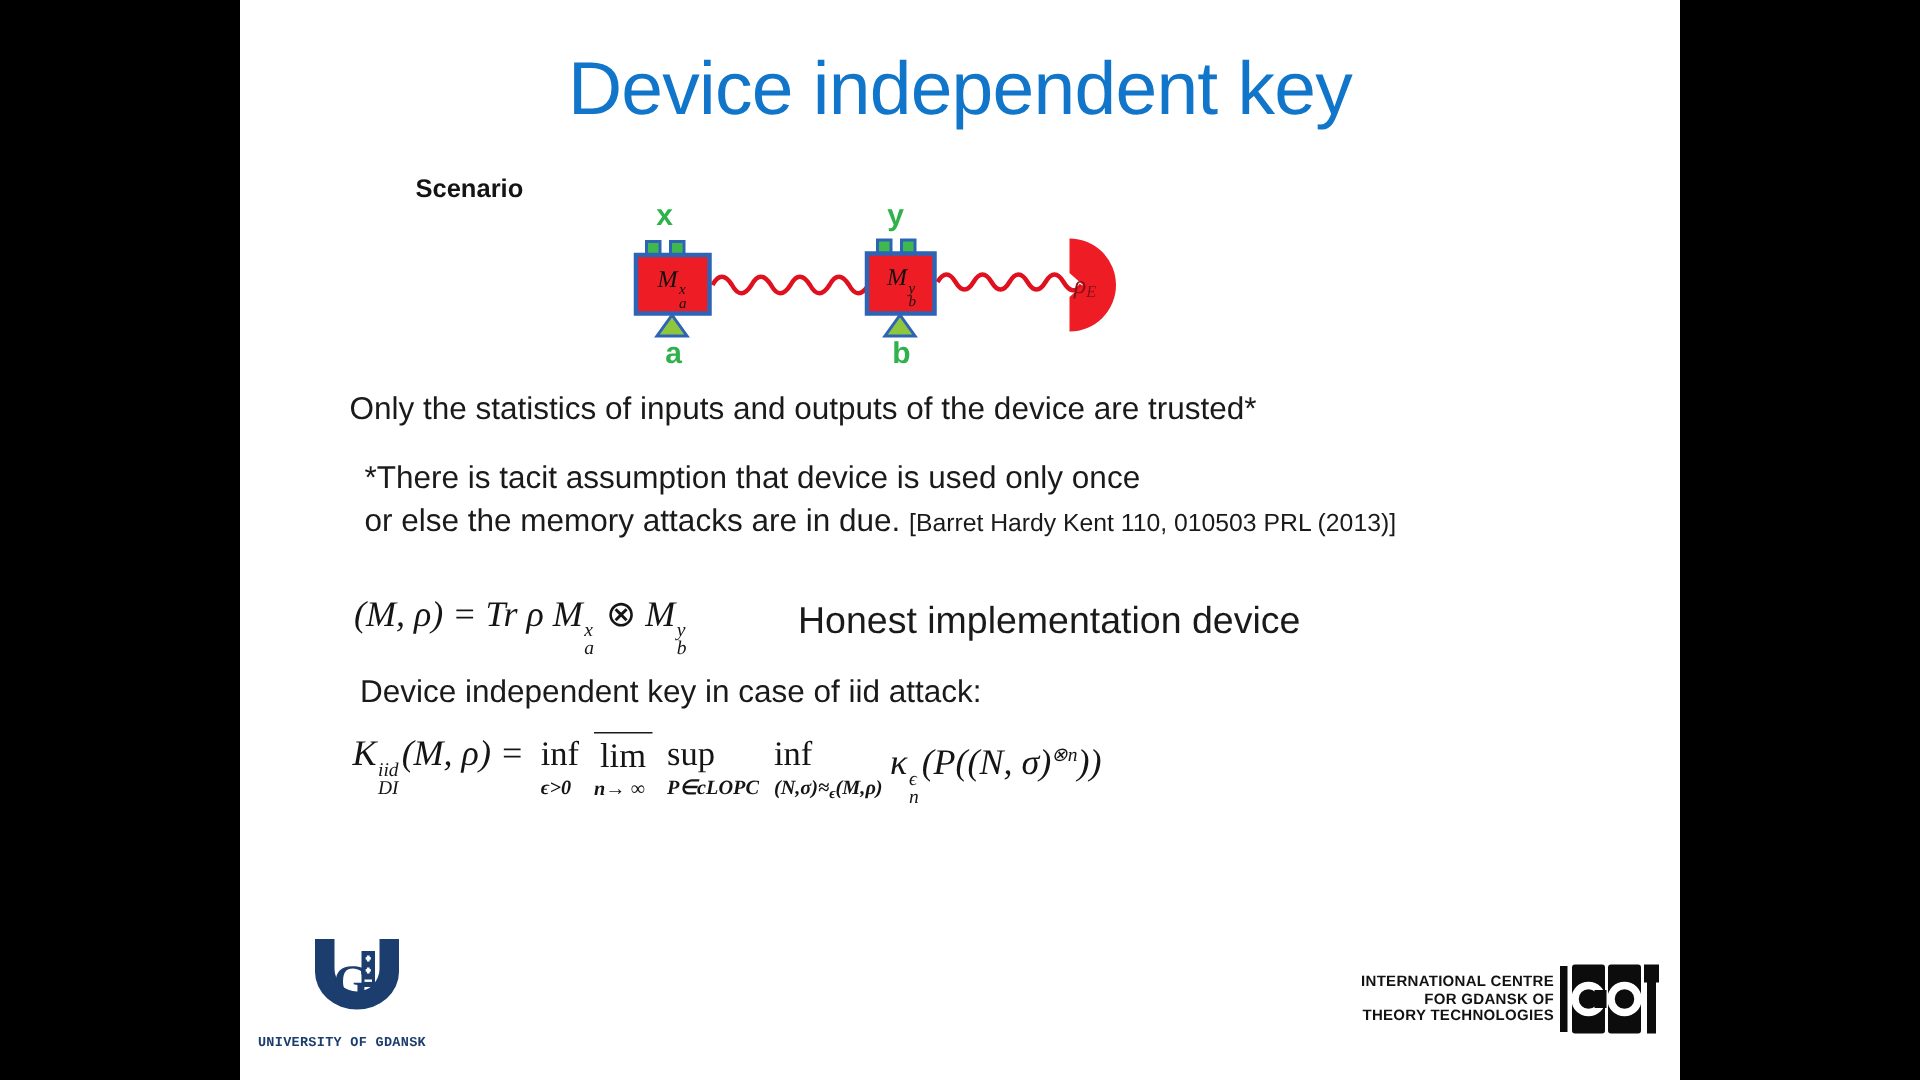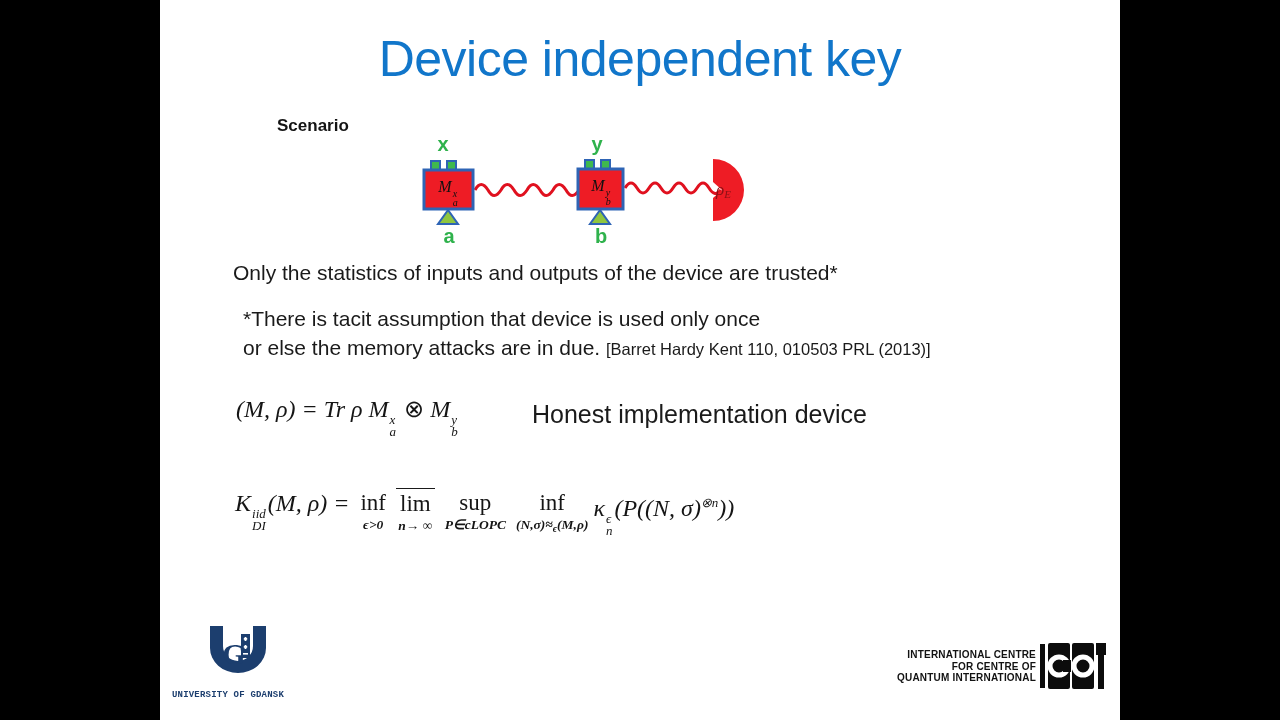--- a/index.html
+++ b/index.html
@@ -30,21 +30,21 @@
   
   .math{position:absolute;font-family:"Liberation Serif",serif;color:#151515;}
   .mi{font-style:italic;}
   .f1{font-size:24px;}
   .ss{display:inline-flex;flex-direction:column;font-size:13px;line-height:12px;
       vertical-align:-7px;margin:0 2px 0 1px;text-align:left;font-style:italic;}
   .honest{position:absolute;font-size:25px;color:#1a1a1a;}
 
   .f2{display:flex;align-items:flex-start;font-size:24px;}
   .fx-item{font-style:italic;line-height:30px;white-space:pre;}
-  .fx-op{display:inline-flex;flex-direction:column;align-items:center;margin:0 5px;}
+  .fx-op{display:inline-flex;flex-direction:column;align-items:flex-start;margin:0 5px;}
   .fx-op .op{font-style:normal;font-size:23px;line-height:30px;}
   .fx-op .under{font-size:13.5px;line-height:14px;font-style:italic;white-space:nowrap;font-weight:bold;}
   .limbar{border-top:1.6px solid #1a1a1a;padding:0 4px;}
   .subsub{font-size:10px;vertical-align:-3px;}
   .tsup{font-size:13px;vertical-align:9px;font-style:italic;}
 
   
   .ug{position:absolute;left:8px;top:626px;width:116px;height:80px;}
   .ug svg{position:absolute;left:42px;top:0;}
   .ug .cap{position:absolute;left:0;top:64px;width:116px;text-align:right;
@@ -115,20 +115,21 @@
       <span class="mi">(M, ρ) = Tr ρ </span><span class="mi">M</span><span class="ss">
           <span>x</span>
           <span>a</span>
         </span><span style="font-style:normal;white-space:pre;"> ⊗ </span><span class="mi">M</span><span class="ss">
           <span>y</span>
           <span>b</span>
         </span>
     </div>
     <div class="honest" style="left:372px;top:400px;">Honest implementation device</div>
 
+    <div class="line" style="left:80px;top:450px;">Device independent key in case of iid attack:</div>
 
     <div class="math f2" style="left:75px;top:488px;">
       <span class="fx-item"><span>K</span><span class="ss"><span>iid</span><span>DI</span></span><span>(M, ρ) = </span></span>
       <span class="fx-op">
         <span class="op">inf</span>
         <span class="under">ϵ&gt;0</span>
       </span>
       <span class="fx-op">
         <span class="op limbar">lim</span>
         <span class="under">n→ ∞</span>
@@ -154,22 +155,22 @@
         <rect x="33.8" y="20" width="3.4" height="1.8" fill="#ffffff"></rect>
         <rect x="34.6" y="19" width="1.8" height="4" fill="#ffffff"></rect>
         <rect x="33" y="27" width="5" height="1.6" fill="#ffffff"></rect>
       </svg>
       <div class="cap">UNIVERSITY OF GDANSK</div>
     </div>
 
     <div class="ictqt">
       <div class="cap">
         <div>INTERNATIONAL CENTRE</div>
-        <div>FOR CENTRE OF</div>
-        <div>QUANTUM INTERNATIONAL</div>
+        <div>FOR GDANSK OF</div>
+        <div>THEORY TECHNOLOGIES</div>
       </div>
       <svg width="66" height="50" viewBox="0 0 66 50">
         <rect x="0" y="3" width="5" height="44" fill="#0c0c0c"></rect>
         <rect x="8" y="2" width="22" height="46" rx="2" fill="#0c0c0c"></rect>
         <circle cx="19" cy="25" r="9" fill="none" stroke="#ffffff" stroke-width="5"></circle>
         <rect x="23" y="19" width="8" height="12" fill="#0c0c0c"></rect>
         <rect x="32" y="2" width="22" height="46" rx="2" fill="#0c0c0c"></rect>
         <circle cx="43" cy="25" r="9" fill="none" stroke="#ffffff" stroke-width="5"></circle>
         <polygon points="56,2 66,2 66,14 64,14 64,48 58,48 58,14 56,14" fill="#0c0c0c"></polygon>
       </svg>

